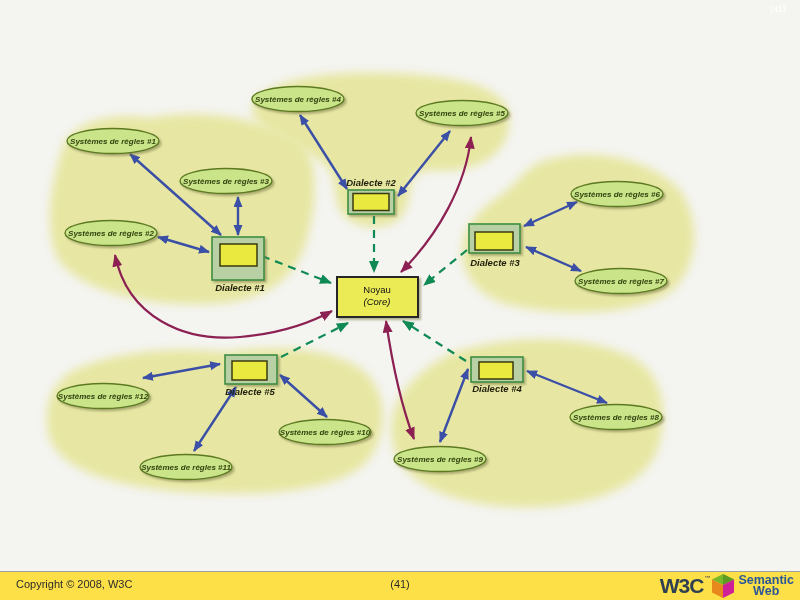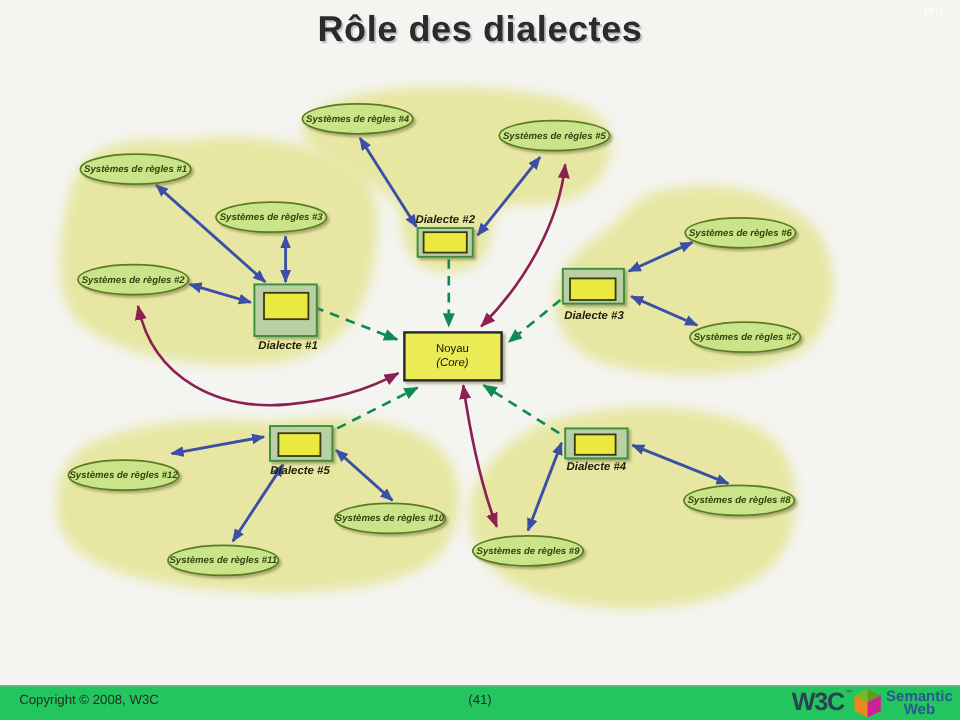--- a/index.html
+++ b/index.html
@@ -14,21 +14,21 @@
     position:absolute;top:8px;left:0;width:100%;text-align:center;margin:0;
     font-size:30px;font-weight:bold;color:#2b2b2b;letter-spacing:0.5px;
     text-shadow:1.5px 1.5px 1px #b9bcc9;z-index:4;
   }
   .diagram-svg{position:absolute;top:0;left:0;z-index:2;}
   .rule-label{font-size:8px;font-weight:bold;font-style:italic;fill:#33430f;text-anchor:middle;}
   .dialect-label{font-size:9.5px;font-weight:bold;font-style:italic;fill:#20200d;text-anchor:middle;}
   .core-label{font-size:9.5px;fill:#111;text-anchor:middle;}
   .core-sublabel{font-size:9.5px;font-style:italic;fill:#111;text-anchor:middle;}
   .footer{
-    position:absolute;bottom:0;left:0;width:100%;height:28px;background:#22c55e;
+    position:absolute;bottom:0;left:0;width:100%;height:28px;background:#fde047;
     border-top:1px solid #9f9f9f;z-index:6;
   }
   .footer .copyright{
     position:absolute;left:16px;top:6px;font-size:11px;color:#2a2a2a;
   }
   .footer .page-num{
     position:absolute;left:0;width:100%;text-align:center;top:6px;font-size:11px;color:#2a2a2a;
   }
   .logo{
     position:absolute;right:6px;top:1px;display:flex;align-items:center;gap:3px;
@@ -37,21 +37,20 @@
   .logo .tm{font-size:6px;color:#555;vertical-align:top;position:relative;top:-8px;left:1px;}
   .logo .semweb{display:flex;flex-direction:column;line-height:11px;text-align:center;}
   .logo .semweb span{font-size:12.5px;font-weight:bold;color:#2b5797;}
 </style>
 </head>
 <body>
 
 <div class="slide">
 
   <div class="corner-num">(41)</div>
-  <h1 class="title">Rôle des dialectes</h1>
 
   <svg class="diagram-svg" width="800" height="600" viewBox="0 0 800 600">
     <defs>
       <filter id="soft" x="-25%" y="-25%" width="150%" height="150%">
         <feGaussianBlur stdDeviation="5"></feGaussianBlur>
       </filter>
       <filter id="nshadow" x="-30%" y="-30%" width="160%" height="160%">
         <feDropShadow dx="2" dy="2" stdDeviation="1" flood-color="#7a7a46" flood-opacity="0.55"></feDropShadow>
       </filter>
       <marker id="mBlue" markerUnits="userSpaceOnUse" markerWidth="13" markerHeight="11" refX="10" refY="4.5" orient="auto-start-reverse">

